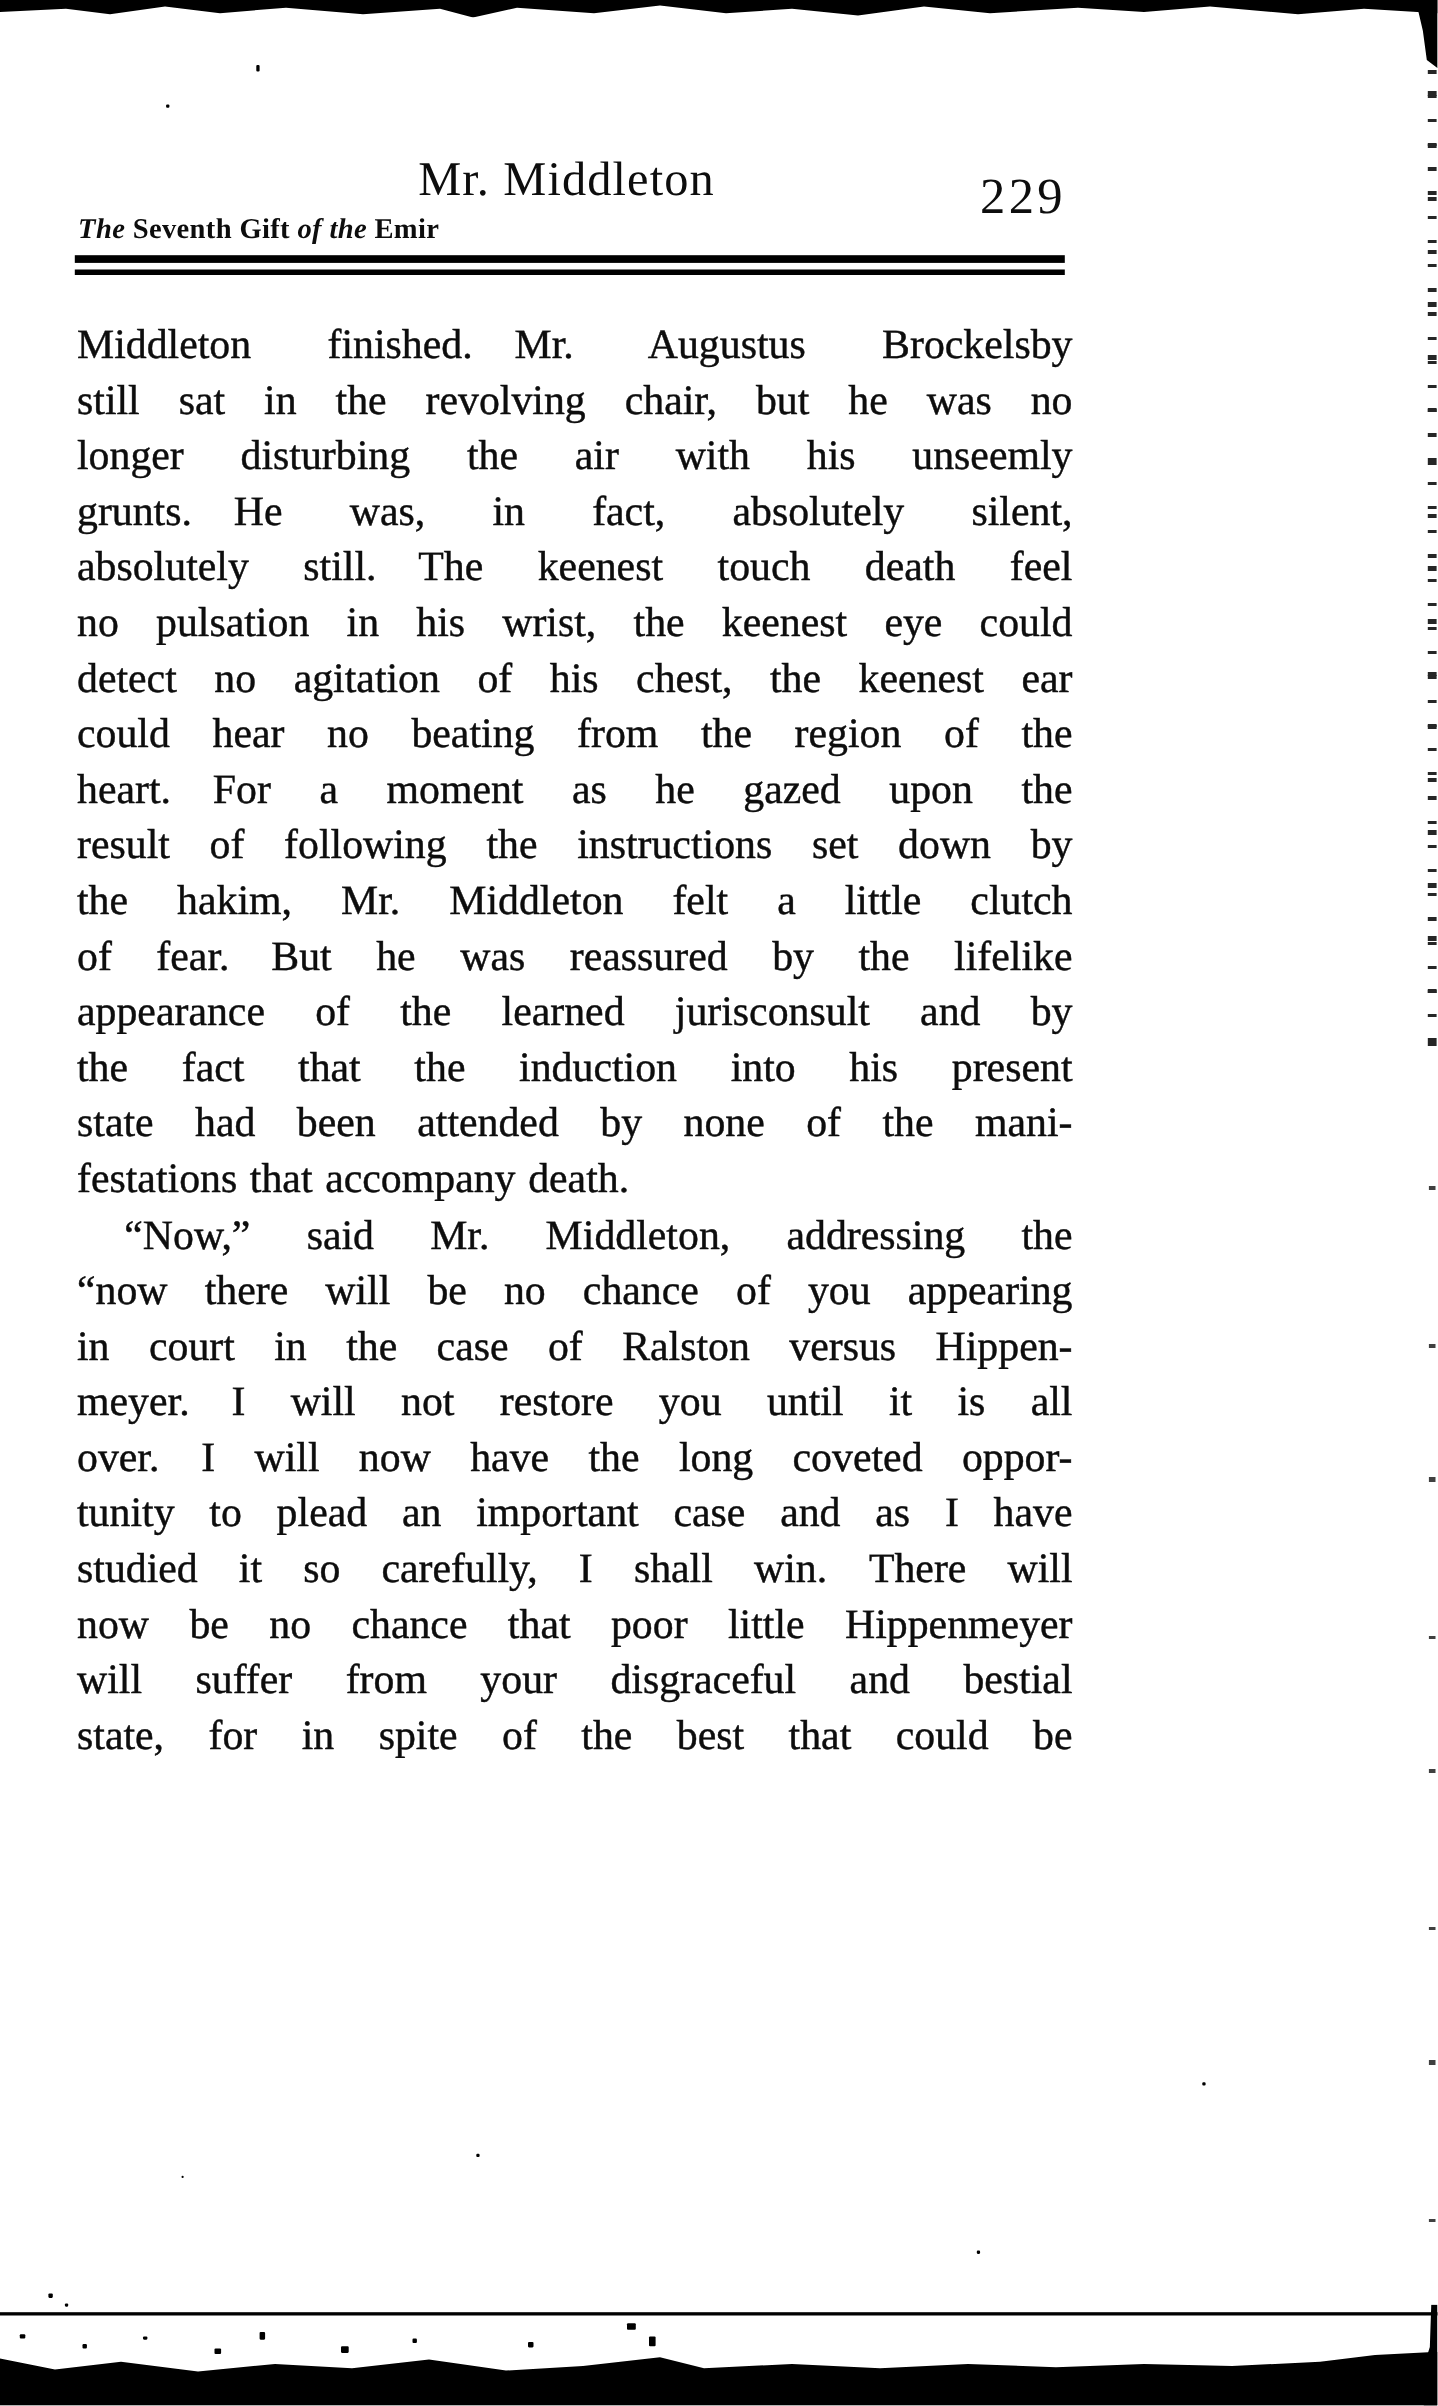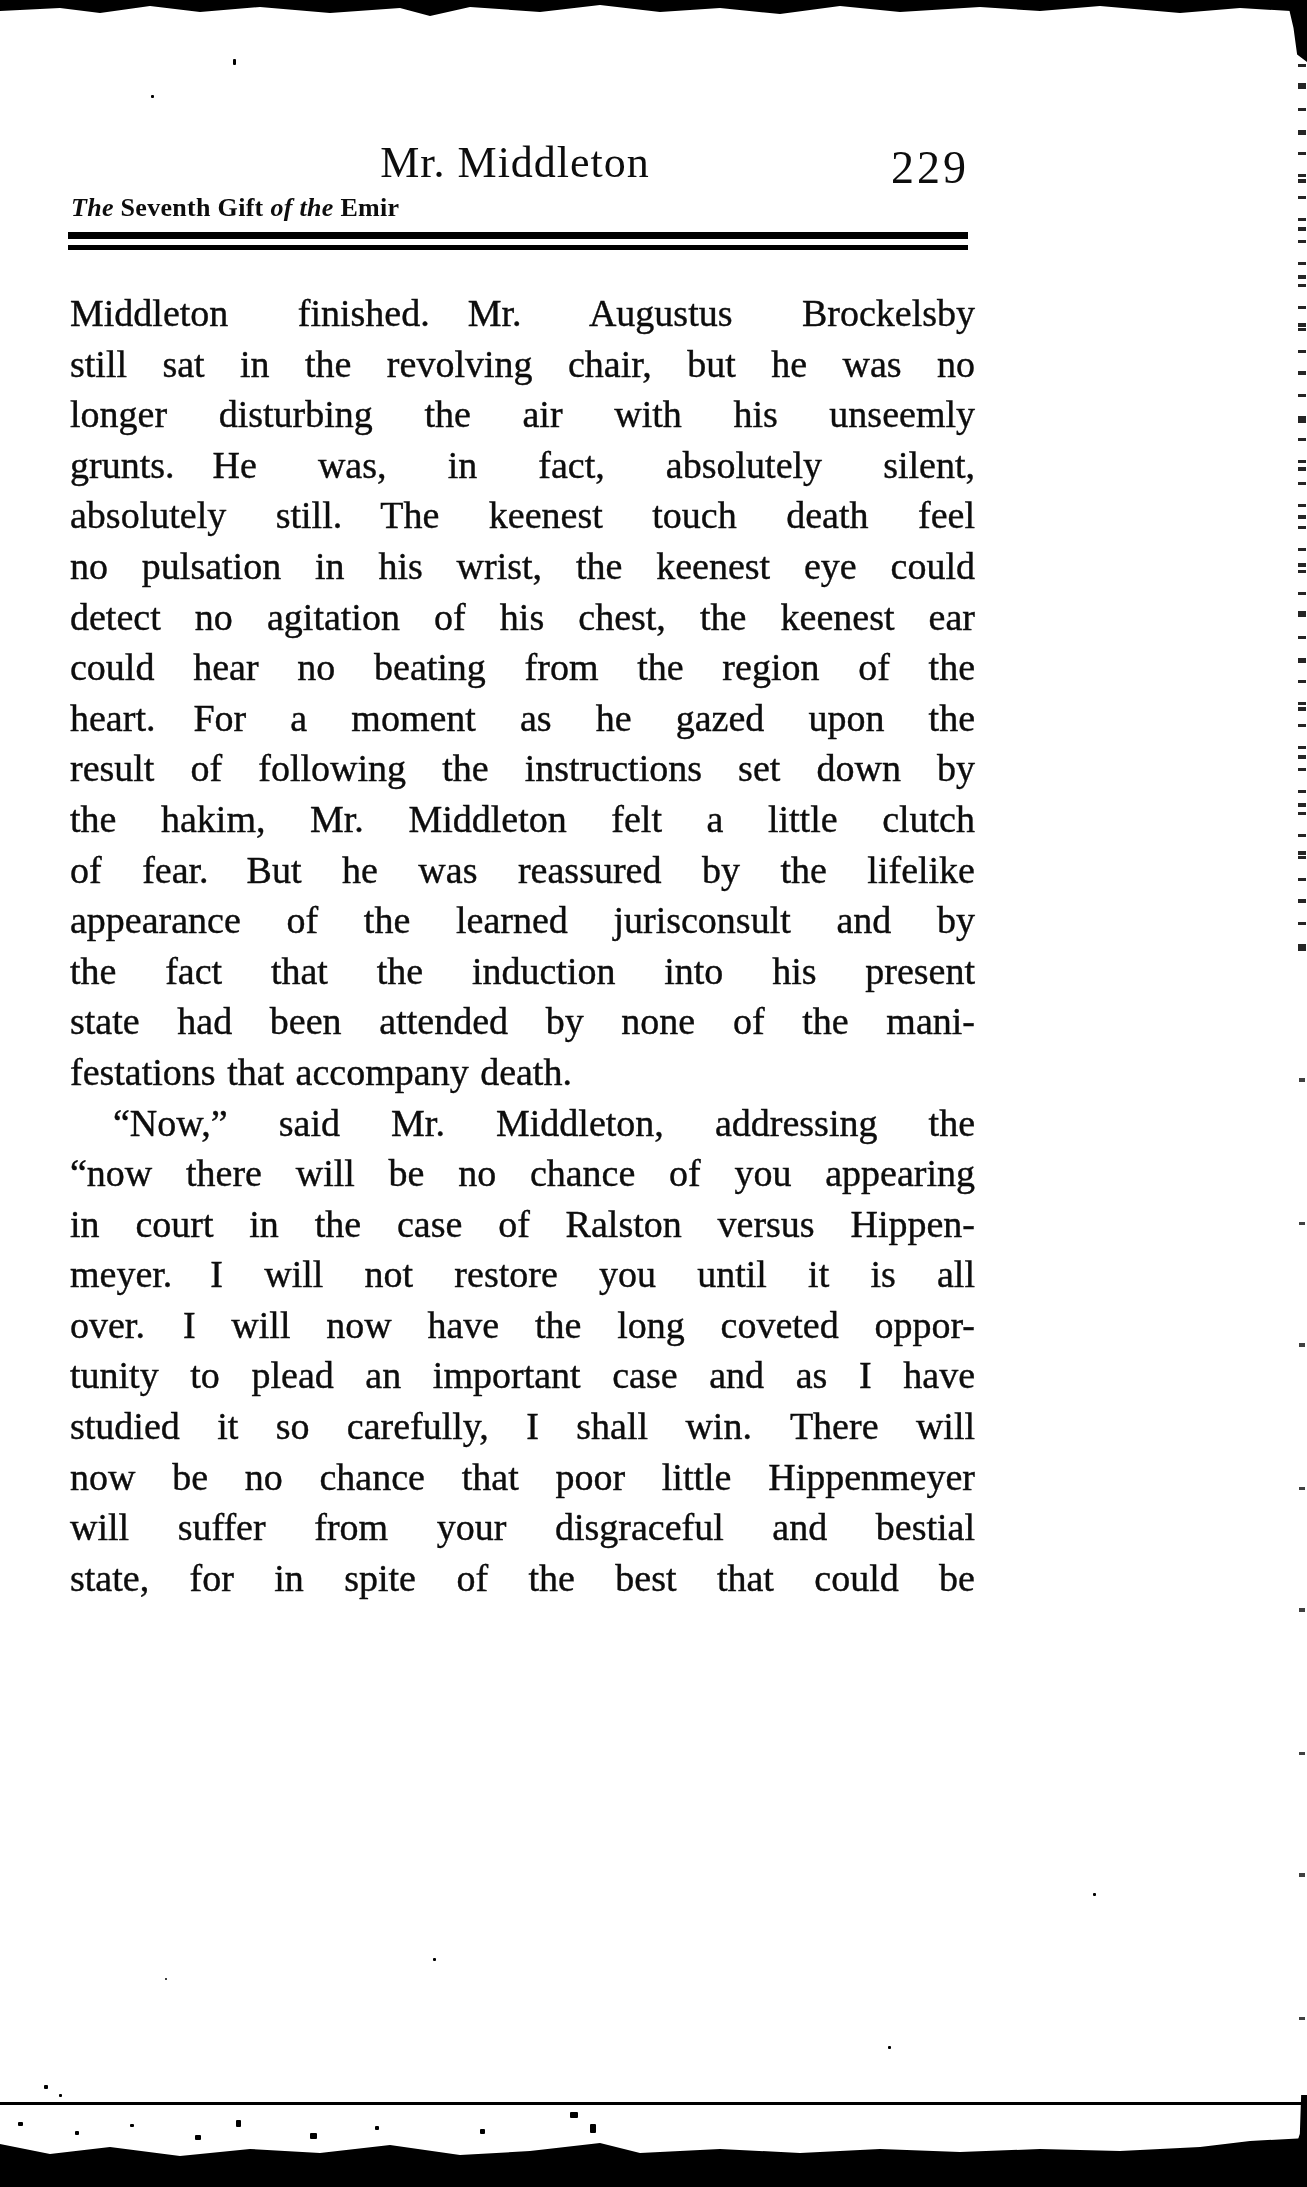--- a/index.html
+++ b/index.html
@@ -50,21 +50,21 @@
     clip-path:polygon(0 6px,50px 16px,110px 9px,180px 18px,250px 11px,320px 15px,390px 7px,460px 17px,530px 13px,600px 5px,640px 15px,720px 11px,800px 15px,880px 11px,960px 14px,1040px 11px,1120px 13px,1200px 9px,1250px 3px,1307px 0,1307px 49px,0 49px);
   }
   .speck{position:absolute;background:#000;border-radius:1px;}
 
   
   .page-title{
     position:absolute;left:515px;top:141px;transform:translateX(-50%);
     font-size:44px;line-height:1;white-space:nowrap;letter-spacing:1px;
   }
   .page-number{
-    position:absolute;left:891px;top:145px;
+    position:absolute;left:891px;top:156px;
     font-size:46px;line-height:1;letter-spacing:3px;
   }
   .running-title{
     position:absolute;left:71px;top:194px;
     font-size:26px;line-height:1.1;font-weight:700;white-space:nowrap;letter-spacing:.3px;
   }
   .running-title .it{font-style:italic;font-weight:700;}
   .rule{position:absolute;left:68px;width:900px;background:#000;}
   .rule-1{top:232px;height:7px;}
   .rule-2{top:245px;height:5px;}

